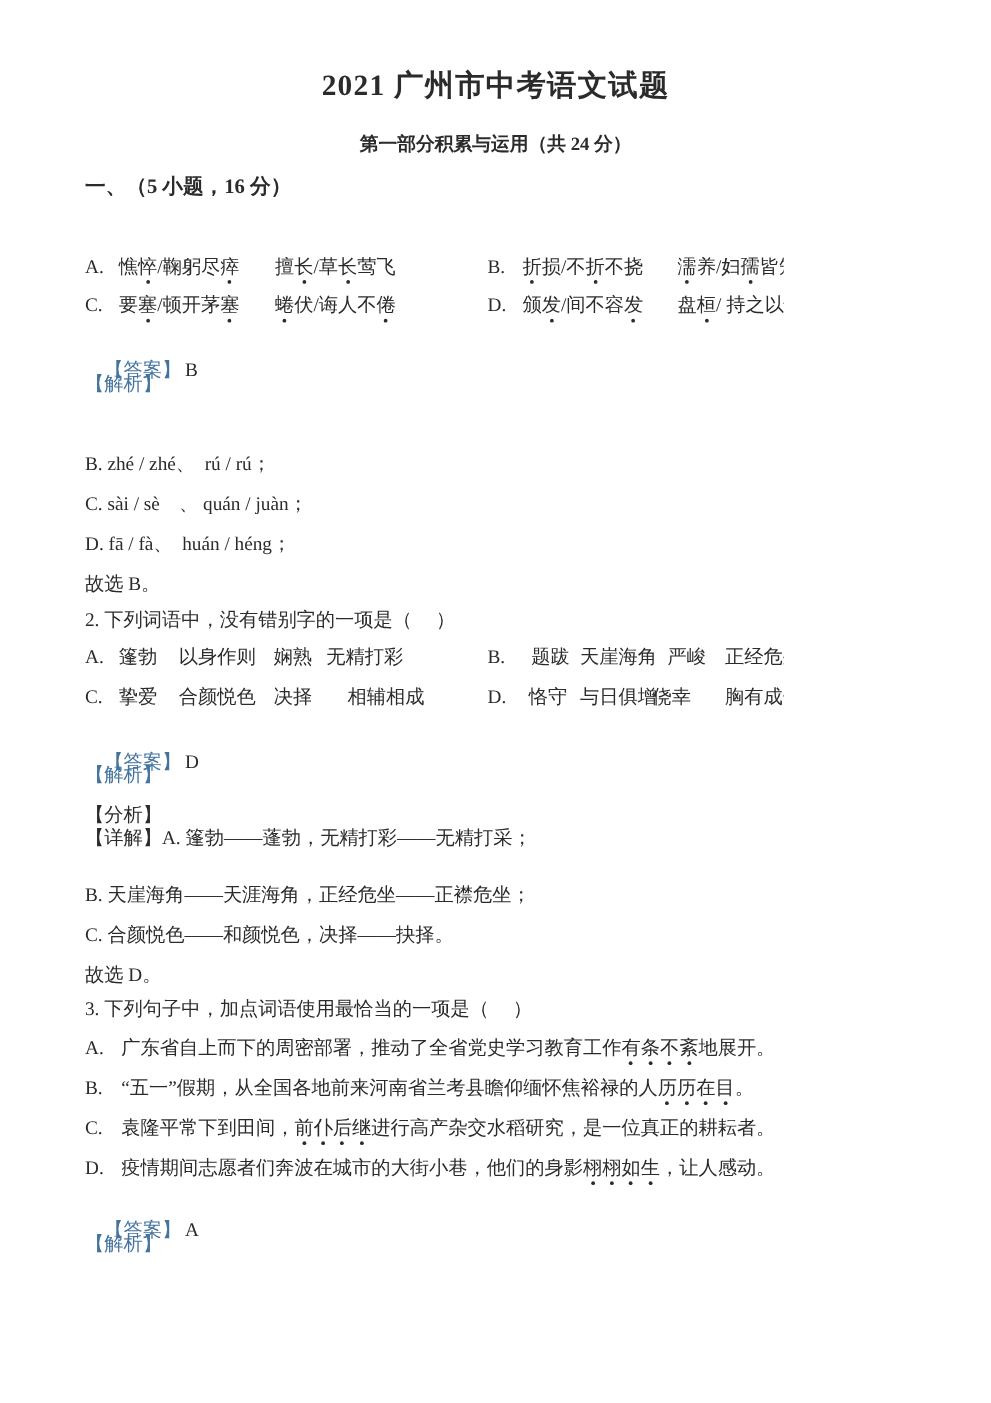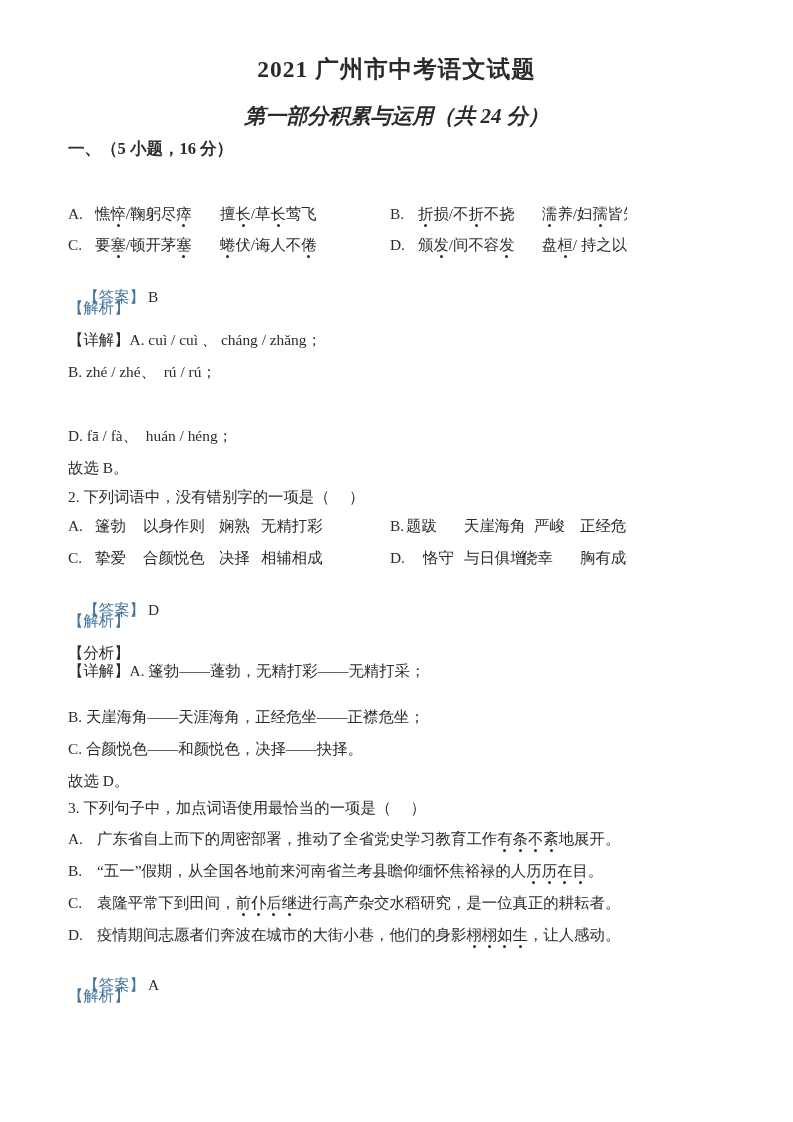--- a/index.html
+++ b/index.html
@@ -4,21 +4,21 @@
 <style>
   html,body{margin:0;padding:0;background:#ffffff;}
   .page{
     position:relative;width:627px;height:1122px;background:#ffffff;
     font-family:"Liberation Serif","DejaVu Serif",serif;color:#2b2b2b;overflow:hidden;
   }
   .ln{position:absolute;left:68px;font-size:15.4px;line-height:21px;white-space:pre;}
   .center{left:0;width:793px;text-align:center;}
   .b{font-weight:700;}
   .title{font-size:23.5px;letter-spacing:1px;}
-  .subtitle{font-size:21px;font-style:italic;}
+  .subtitle{font-size:15px;}
   .section{font-size:16.5px;text-align:right;}
   .acc{color:#44749D;}
   .ansletter{margin-left:3px;}
   .pos{position:absolute;top:0;white-space:pre;}
   .em{position:relative;}
   .em::after{
     content:"";position:absolute;left:50%;margin-left:-1.5px;bottom:-4.5px;
     width:3px;height:3px;border-radius:50%;background:#2b2b2b;
   }
 </style>
@@ -47,46 +47,46 @@
     <span class="pos" style="left:152px"><span class="em">蜷</span><span>伏</span><span>/</span><span>诲</span><span>人</span><span>不</span><span class="em">倦</span></span>
     <span class="pos" style="left:322px">D.</span>
     <span class="pos" style="left:350px"><span>颁</span><span class="em">发</span><span>/</span><span>间</span><span>不</span><span>容</span><span class="em">发</span></span>
     <span class="pos" style="left:474px"><span>盘</span><span class="em">桓</span><span>/</span><span> </span><span>持</span><span>之</span><span>以</span><span class="em">恒</span></span>
   </div>
 
   <div class="ln" style="top:265px">
     <span class="acc">【答案】</span><span class="ansletter">B</span>
   </div>
   <div class="ln acc" style="top:297px">【解析】</div>
-  <div class="ln" style="top:329px">【详解】A. cuì / cuì 、 cháng / zhǎng；</div>
   <div class="ln" style="top:361px">B. zhé / zhé、  rú / rú；</div>
+  <div class="ln" style="top:393px">C. sài / sè　、 quán / juàn；</div>
   <div class="ln" style="top:425px">D. fā / fà、  huán / héng；</div>
   <div class="ln" style="top:457px">故选 B。</div>
 
   <div class="ln" style="top:486px">2. 下列词语中，没有错别字的一项是（　 ）</div>
 
   <div class="ln" style="top:515px">
     <span class="pos" style="left:0">A.</span>
     <span class="pos" style="left:27px">篷勃</span>
     <span class="pos" style="left:75px">以身作则</span>
     <span class="pos" style="left:151px">娴熟</span>
     <span class="pos" style="left:193px">无精打彩</span>
     <span class="pos" style="left:322px">B.</span>
-    <span class="pos" style="left:338px">题跋</span>
+    <span class="pos" style="left:357px">题跋</span>
     <span class="pos" style="left:396px">天崖海角</span>
     <span class="pos" style="left:466px">严峻</span>
     <span class="pos" style="left:512px">正经危坐</span>
   </div>
 
   <div class="ln" style="top:547px">
     <span class="pos" style="left:0">C.</span>
     <span class="pos" style="left:27px">挚爱</span>
     <span class="pos" style="left:75px">合颜悦色</span>
     <span class="pos" style="left:151px">决择</span>
-    <span class="pos" style="left:193px">相辅相成</span>
+    <span class="pos" style="left:210px">相辅相成</span>
     <span class="pos" style="left:322px">D.</span>
     <span class="pos" style="left:355px">恪守</span>
     <span class="pos" style="left:396px">与日俱增</span>
     <span class="pos" style="left:454px">侥幸</span>
     <span class="pos" style="left:512px">胸有成竹</span>
   </div>
 
   <div class="ln" style="top:578px">
     <span class="acc">【答案】</span><span class="ansletter">D</span>
   </div>

